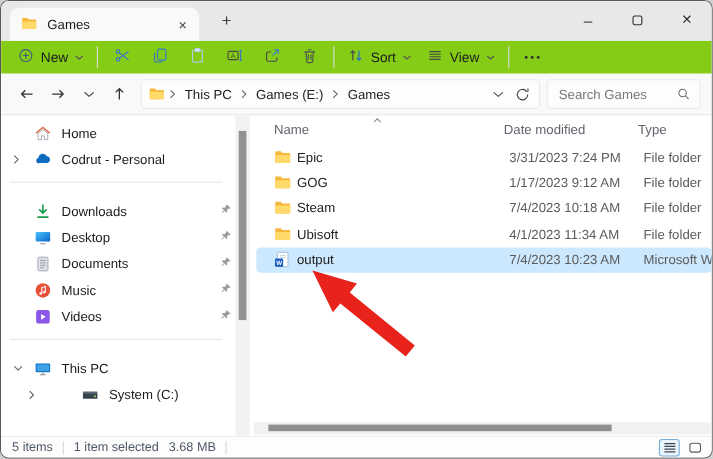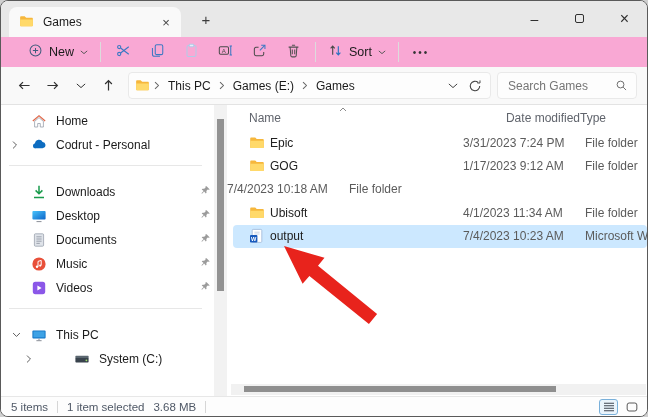--- a/index.html
+++ b/index.html
@@ -18,21 +18,21 @@
   .tab-title{font-size:12px;color:#1b1b1b;flex:1;}
   .tab-close{width:18px;height:18px;display:flex;align-items:center;justify-content:center;
        font-size:13px;color:#444;border-radius:4px;}
   .newtab{align-self:center;margin-left:12px;width:26px;height:24px;display:flex;align-items:center;
        justify-content:center;font-size:15px;color:#3c3c3c;}
   .win-controls{position:absolute;right:0;top:0;height:35px;display:flex;}
   .win-btn{width:45px;height:100%;display:flex;align-items:center;justify-content:center;
        font-size:14px;color:#2f2f2f;}
   .maxbox{width:9px;height:9px;border:1px solid #2f2f2f;border-radius:2px;display:inline-block;}
   
-  .commandbar{height:30px;background:#f9a8d4;display:flex;align-items:center;padding:0 20px;flex:none;}
+  .commandbar{height:30px;background:#84cc16;display:flex;align-items:center;padding:0 8px;flex:none;}
   .cmd-btn{display:flex;align-items:center;gap:6px;padding:0 7px;height:26px;border-radius:4px;
        font-size:12.5px;color:#1b1b1b;}
   .icon-btn{width:34px;justify-content:center;padding:0;}
   .tsep{width:1px;height:20px;background:#dcdcdc;margin:0 5px;}
   .chev{display:inline-block;}
   .dots{font-size:10px;letter-spacing:2px;color:#333;}
   
   .addressrow{height:38px;background:#f9f9f9;display:flex;align-items:center;padding:0 10px;
        border-bottom:1px solid #e3e3e3;flex:none;gap:1px;}
   .nav-btn{width:27px;height:26px;display:flex;align-items:center;justify-content:center;border-radius:4px;}
@@ -54,21 +54,21 @@
   .lvl2{padding-left:73px;}
   .lvl2 .expander{left:25px;}
   .pin{position:absolute;left:199px;top:50%;transform:translateY(-50%);opacity:.75;}
   .sdivider{height:1px;background:#e7e7e7;margin:8px 12px 14px 8px;}
   .sicon{width:16px;height:16px;display:flex;flex:none;}
   .sbar-track{width:13px;flex:none;background:#f2f2f2;position:relative;}
   .sbar-thumb{position:absolute;top:14px;left:3px;width:7px;height:172px;background:#929292;}
   .main{flex:1;position:relative;min-width:0;display:flex;flex-direction:column;}
   .lheader{height:26px;display:flex;align-items:center;font-size:12px;color:#60646c;position:relative;flex:none;}
   .h-name{width:209px;margin-left:22px;}
-  .h-date{width:122px;text-align:right;}
+  .h-date{width:122px;}
   .h-type{flex:1;}
   .sortmark{position:absolute;left:112px;top:2px;}
   .frow{height:23.4px;display:flex;align-items:center;font-size:12px;position:relative;flex:none;}
   .frow.selected::before{content:"";position:absolute;left:6px;right:0;top:0;bottom:0;
        background:#cce8ff;border-radius:4px;z-index:0;}
   .frow>*{position:relative;z-index:1;}
   .c-name{width:236px;padding-left:22px;display:flex;align-items:center;gap:5px;min-width:0;}
   .fname{color:#202020;white-space:nowrap;}
   .c-date{width:122px;color:#5b5b5b;white-space:nowrap;}
   .c-type{flex:1;color:#5b5b5b;white-space:nowrap;overflow:hidden;}
@@ -184,20 +184,31 @@
         <svg viewBox="0 0 16 16" width="15" height="15" fill="none" stroke-width="1.2">
           <path d="M5 12.6V3.4M2.8 5.7L5 3.4l2.2 2.3" stroke="#4a4a4a"></path>
           <path d="M11 3.4v9.2M8.8 10.3l2.2 2.3 2.2-2.3" stroke="#2a70c2"></path>
         </svg>
       </span>
       <span>Sort</span>
       <svg class="chev" viewBox="0 0 10 6" width="8" height="5">
           <path d="M1 1l4 3.4L9 1" stroke="#555" fill="none" stroke-width="1.2"></path>
         </svg>
     </div>
+    <div class="cmd-btn">
+      <span>
+        <svg viewBox="0 0 16 16" width="15" height="15" fill="none" stroke="#4a4a4a" stroke-width="1.1">
+          <path d="M2.5 4.2h11M2.5 6.7h11M2.5 9.2h11M2.5 11.7h11"></path>
+        </svg>
+      </span>
+      <span>View</span>
+      <svg class="chev" viewBox="0 0 10 6" width="8" height="5">
+          <path d="M1 1l4 3.4L9 1" stroke="#555" fill="none" stroke-width="1.2"></path>
+        </svg>
+    </div>
     <div class="tsep"></div>
     <div class="cmd-btn icon-btn">
       <span class="dots">•••</span>
     </div>
   </div>
 
   <div class="addressrow">
     <div class="nav-btn">
       <svg viewBox="0 0 16 16" width="15" height="15" fill="none" stroke="#333" stroke-width="1.3">
         <path d="M13.4 8H2.8M6.4 4.4L2.8 8l3.6 3.6"></path>
@@ -434,20 +445,29 @@
               <path d="M1.2 5.8h13.6v6.1c0 .7-.5 1.2-1.2 1.2H2.4c-.7 0-1.2-.5-1.2-1.2z" fill="#ffd96a"></path>
             </svg>
           </span>
           <span class="fname">GOG</span>
         </div>
         <div class="c-date">1/17/2023 9:12 AM</div>
         <div class="c-type">File folder</div>
       </div>
 
       <div class="frow">
+        <div class="c-name">
+          <span class="ficon">
+            <svg viewBox="0 0 16 16" width="16" height="16">
+              <path d="M1.2 3.6c0-.6.5-1.1 1.1-1.1h3.4c.3 0 .6.1.8.3l1.2 1.2h6c.6 0 1.1.5 1.1 1.1v6.8c0 .7-.5 1.2-1.2 1.2H2.4c-.7 0-1.2-.5-1.2-1.2z" fill="#f6b73c"></path>
+              <path d="M1.2 5.8h13.6v6.1c0 .7-.5 1.2-1.2 1.2H2.4c-.7 0-1.2-.5-1.2-1.2z" fill="#ffd96a"></path>
+            </svg>
+          </span>
+          <span class="fname">Steam</span>
+        </div>
         <div class="c-date">7/4/2023 10:18 AM</div>
         <div class="c-type">File folder</div>
       </div>
 
       <div class="frow">
         <div class="c-name">
           <span class="ficon">
             <svg viewBox="0 0 16 16" width="16" height="16">
               <path d="M1.2 3.6c0-.6.5-1.1 1.1-1.1h3.4c.3 0 .6.1.8.3l1.2 1.2h6c.6 0 1.1.5 1.1 1.1v6.8c0 .7-.5 1.2-1.2 1.2H2.4c-.7 0-1.2-.5-1.2-1.2z" fill="#f6b73c"></path>
               <path d="M1.2 5.8h13.6v6.1c0 .7-.5 1.2-1.2 1.2H2.4c-.7 0-1.2-.5-1.2-1.2z" fill="#ffd96a"></path>

